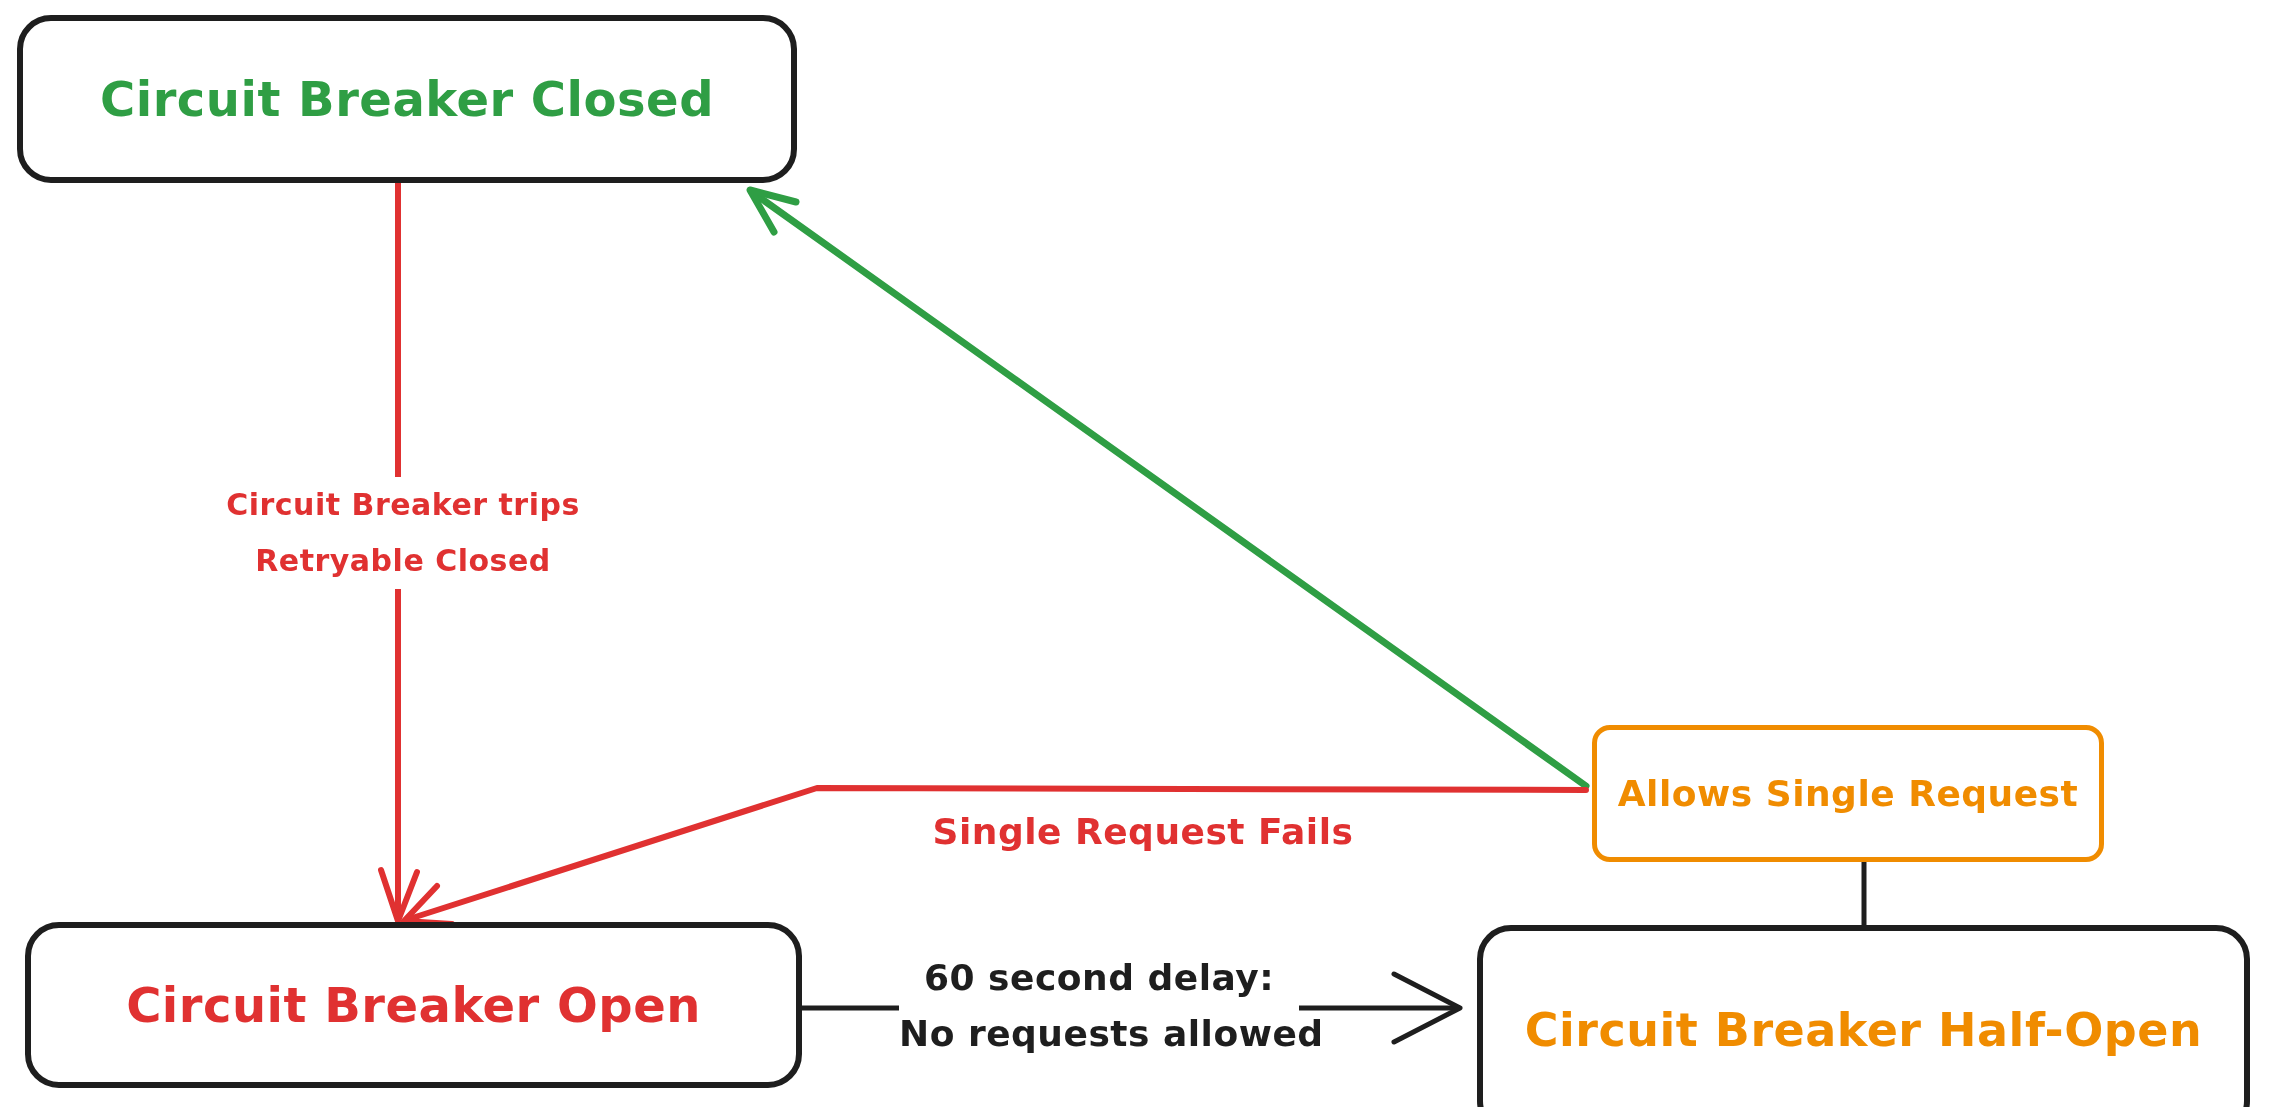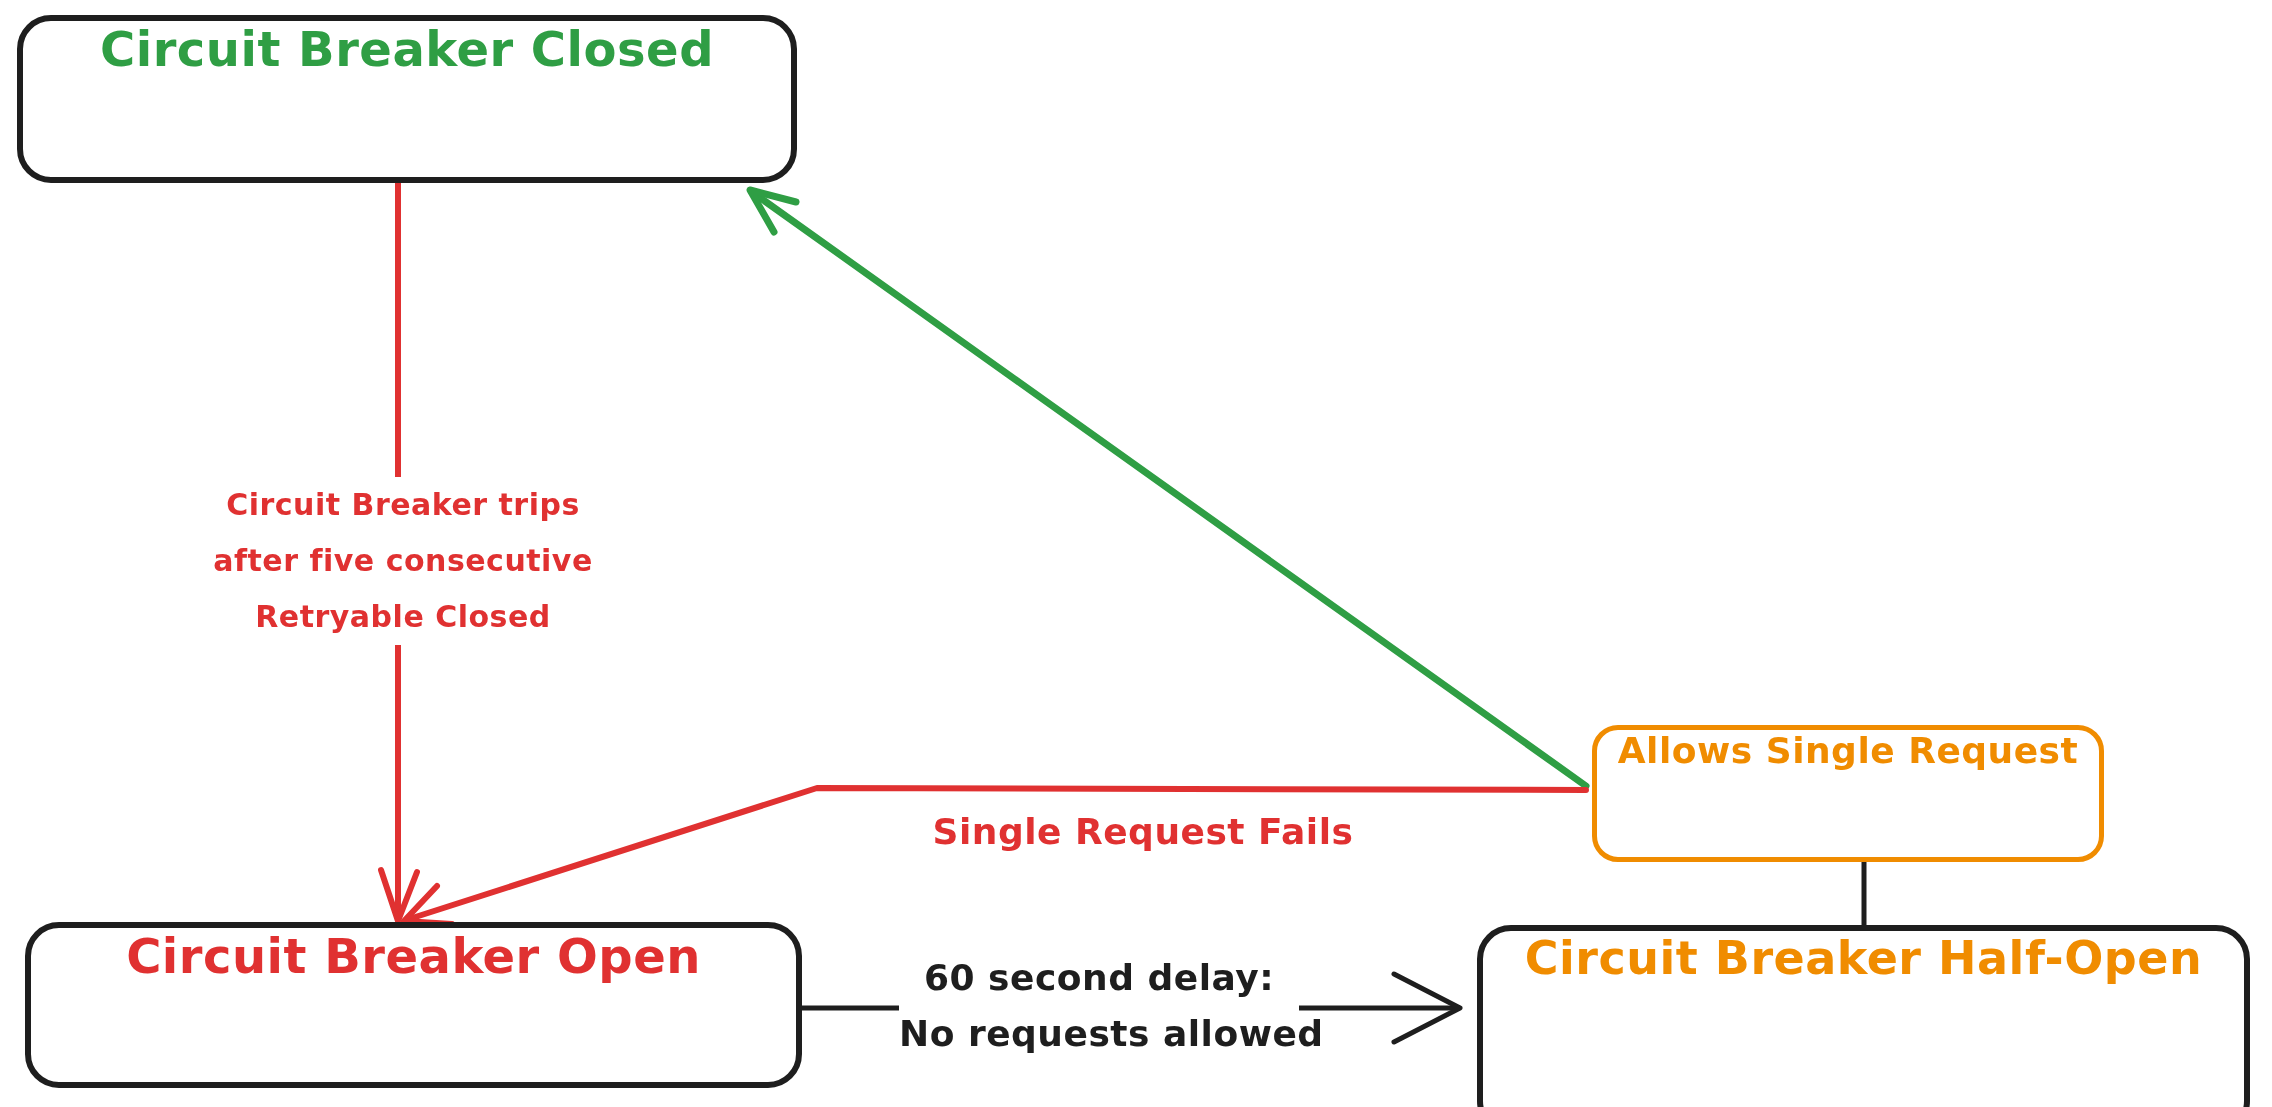--- a/index.html
+++ b/index.html
@@ -16,39 +16,40 @@
     left: 0; top: 0;
     width: 2272px; height: 1107px;
     z-index: 1;
   }
   .node {
     position: absolute;
     background: #ffffff;
     border: 6px solid #1e1e1e;
     border-radius: 34px;
     display: flex;
+    align-items: center;
     justify-content: center;
     z-index: 2;
     box-sizing: border-box;
   }
   .node .node-label {
     font-weight: bold;
     letter-spacing: 0.5px;
     white-space: nowrap;
   }
   #node-closed    { left: 17px;   top: 15px;  width: 780px; height: 168px; }
   #node-closed .node-label    { color: #2f9e44; font-size: 48px; }
   #node-open      { left: 25px;   top: 922px; width: 777px; height: 166px; }
   #node-open .node-label      { color: #e03131; font-size: 48px; }
   #node-halfopen  { left: 1477px; top: 925px; width: 773px; height: 210px; }
   #node-halfopen .node-label  { color: #f08c00; font-size: 46px; }
   #node-allows {
     left: 1592px; top: 725px; width: 512px; height: 137px;
     border: 5px solid #f08c00;
-    border-radius: 26px;
+    border-radius: 18px;
   }
   #node-allows .node-label { color: #f08c00; font-size: 36px; }
 
   .edge-label {
     position: absolute;
     background: #ffffff;
     z-index: 3;
     text-align: center;
     font-weight: bold;
     letter-spacing: 0.5px;
@@ -114,21 +115,20 @@
   <div class="node" id="node-halfopen">
     <span class="node-label">Circuit Breaker Half-Open</span>
   </div>
 
   <div class="node" id="node-allows">
     <span class="node-label">Allows Single Request</span>
   </div>
 
   <div class="edge-label" id="label-trips">
     <div>Circuit Breaker trips</div>
-    <div>after five consecutive</div>
     <div>Retryable Closed</div>
   </div>
 
 
   <div class="edge-label" id="label-fails">Single Request Fails</div>
 
   <div class="edge-label" id="label-delay">
     <div>60 second delay:</div>
     <div>No requests allowed</div>
   </div>

